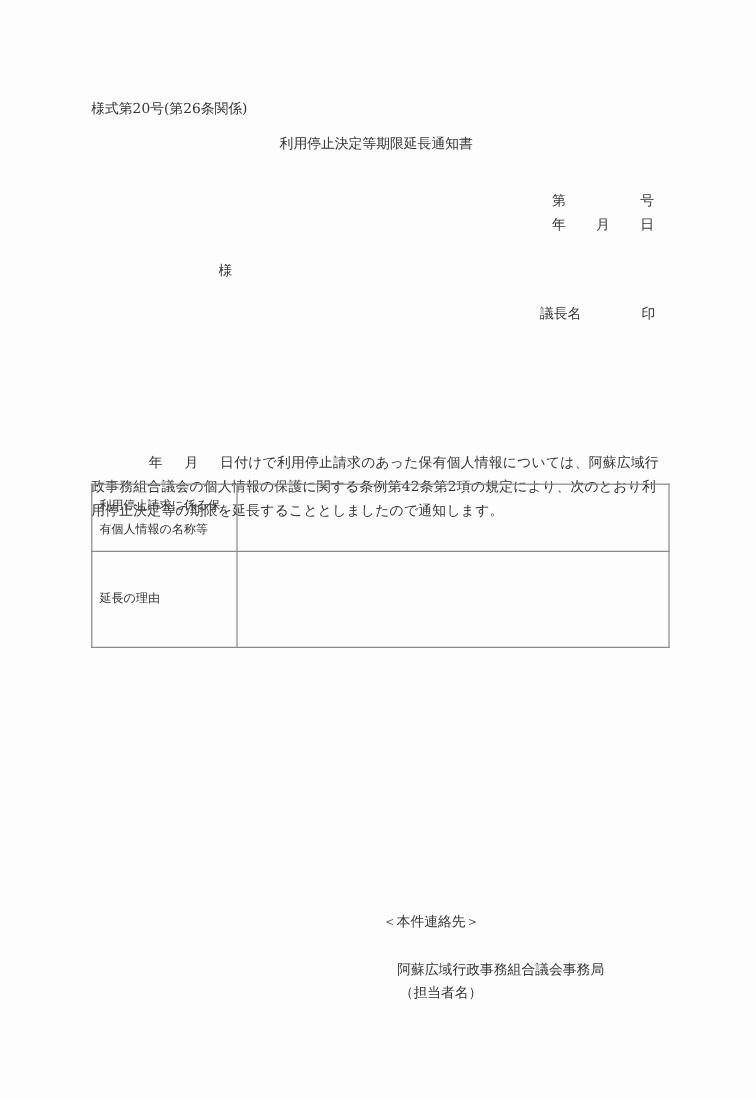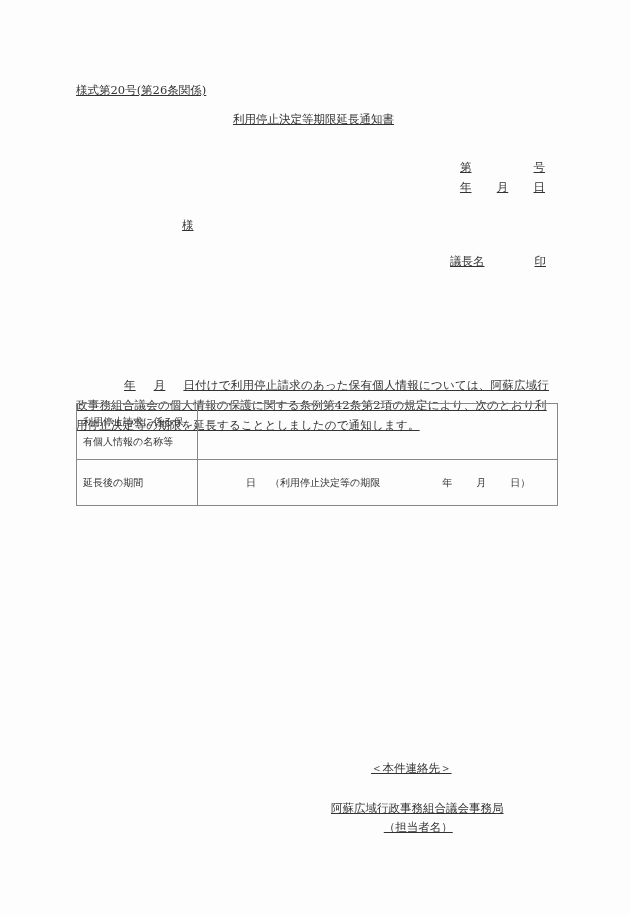--- a/index.html
+++ b/index.html
@@ -1,21 +1,21 @@
 <!DOCTYPE html>
 <html><head>
 <meta charset="utf-8">
 <style>
   html, body { margin: 0; padding: 0; }
   body {
     width: 630px; height: 915px; background: #fdfdfd; position: relative;
     font-family: "DejaVu Serif", "Liberation Serif", serif; color: #333;
     font-size: 11.5px; overflow: hidden;
   }
-  .abs { position: absolute; white-space: nowrap; text-decoration: underline; }
+  .abs { position: absolute; white-space: nowrap; }
   .form-id { left: 76px; top: 83px; }
   .title { left: 233px; top: 112px; }
   .num-line { left: 460px; top: 160px; width: 85px; }
   .date-line { left: 460px; top: 180px; width: 85px; }
   .row3 { display: flex; justify-content: space-between; }
   .addressee { left: 182px; top: 218px; }
   .chair { left: 450px; top: 254px; width: 96px; display: flex; justify-content: space-between; }
   .body-text {
     left: 76px; top: 327px; width: 482px; white-space: normal;
     line-height: 20px; letter-spacing: 0.2px; margin-top: 48px;
@@ -27,21 +27,21 @@
     border-collapse: collapse; font-size: 10px;
   }
   table.form td { border: 1.2px solid #888; padding: 0 6px; vertical-align: middle; }
   td.label { width: 108px; line-height: 20px; }
   tr.r1 { height: 56px; }
   tr.r2 { height: 46px; }
   tr.r3 { height: 80px; }
   .period { display: flex; padding-left: 42px; }
   .period span { display: inline-block; }
   .contact { left: 319px; top: 759px; line-height: 19.5px; white-space: normal; }
-  .contact div { white-space: nowrap; text-align: center; }
+  .contact div { white-space: nowrap; }
   .contact .l2 { padding-left: 12px; margin-top: 20px; }
   .contact .l3, .contact .l4 { padding-left: 14px; }
 </style>
 </head>
 <body>
 
 <div class="abs form-id">様式第20号(第26条関係)</div>
 <div class="abs title">利用停止決定等期限延長通知書</div>
 
 <div class="abs num-line row3">
@@ -62,35 +62,23 @@
 </div>
 
 <div class="abs body-text"><span class="indent"></span><span>年</span><span class="gap"></span><span>月</span><span class="gap"></span><span>日付けで利用停止請求のあった保有個人情報については、阿蘇広域行政事務組合議会の個人情報の保護に関する条例第42条第2項の規定により、次のとおり利用停止決定等の期限を延長することとしましたので通知します。</span></div>
 
 <table class="form">
   <tbody>
       <tr class="r1">
     <td class="label">利用停止請求に係る保有個人情報の名称等</td>
     <td></td>
   </tr>
-  <tr class="r2">
-    <td class="label">延長後の期間</td>
-    <td>
-      <div class="period">
-        <span>日</span>
-        <span style="width:14px"></span>
-        <span>（利用停止決定等の期限</span>
-        <span style="width:62px"></span>
-        <span>年</span>
-        <span style="width:24px"></span>
-        <span>月</span>
-        <span style="width:24px"></span>
-        <span>日）</span>
-      </div>
-    </td>
+  <tr class="r3">
+    <td class="label">延長の理由</td>
+    <td></td>
   </tr>
 </tbody>
   </table>
 
 <div class="abs contact">
   <div>＜本件連絡先＞</div>
   <div class="l2">阿蘇広域行政事務組合議会事務局</div>
   <div class="l3">（担当者名）</div>
 </div>
 

